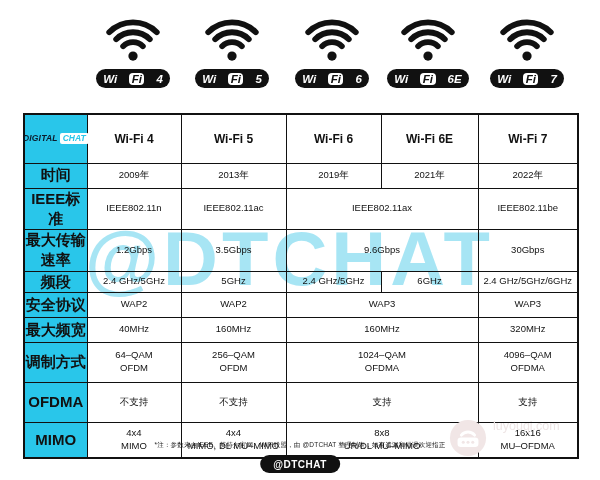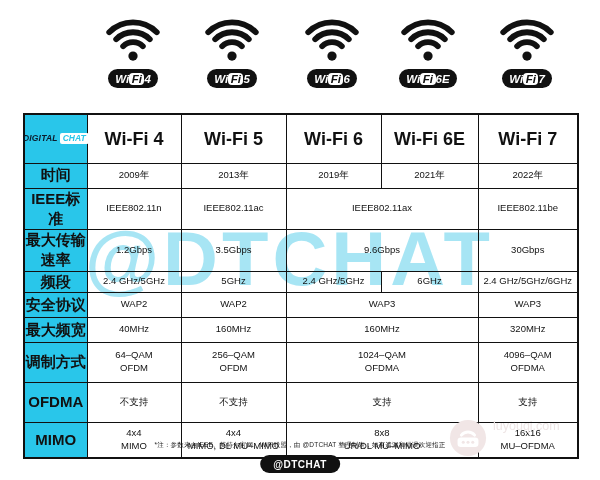--- a/index.html
+++ b/index.html
@@ -7,32 +7,32 @@
        font-family:"Liberation Sans","DejaVu Sans",sans-serif;color:#111;}
   .canvas{position:relative;width:600px;height:480px;background:#fff;}
 
   
   .wifi-col{position:absolute;top:13px;width:96px;text-align:center;}
   .wifi-col svg{display:block;margin:0 auto;}
   .gen-badge{display:inline-flex;align-items:center;justify-content:center;
     background:var(--ink,#111);color:#fff;border-radius:10px;height:19px;
     padding:0 7px;font-weight:bold;font-style:italic;font-size:11.5px;margin-top:7px;}
   .gen-badge .bfi{background:#fff;color:#111;border-radius:4px;padding:0 2.5px;
-    margin:0 0;font-style:italic;}
+    margin:0 12px;font-style:italic;}
 
   
   .table-wrap{position:absolute;left:23px;top:113px;width:554px;height:310px;}
   .watermark{position:absolute;left:62px;top:106px;z-index:1;font-size:76px;
     line-height:80px;font-weight:800;letter-spacing:4px;color:var(--wm,#3ec6e8);
     opacity:.45;pointer-events:none;white-space:nowrap;}
   table{position:relative;z-index:2;border-collapse:collapse;table-layout:fixed;
     width:554px;height:310px;border:2px solid var(--ink,#111);}
   td,th{border:1.5px solid var(--ink,#111);text-align:center;vertical-align:middle;
     padding:0;font-size:9.5px;line-height:1.35;white-space:pre-line;background:transparent;}
-  th.colhead{font-size:18px;font-weight:bold;background:#fff;}
+  th.colhead{font-size:12px;font-weight:bold;background:#fff;}
   tr.head{height:49px;}
   td.rlabel{background:var(--cyan,#29c6ea);font-weight:bold;font-size:15px;}
   th.logo-cell{background:var(--cyan,#29c6ea);}
   .logo-inner{display:flex;align-items:center;justify-content:center;gap:2px;}
   .logo-digital{font-size:8.5px;font-weight:800;font-style:italic;color:#0b1b2b;letter-spacing:.2px;}
   .logo-chat{font-size:8.5px;font-weight:800;font-style:italic;color:var(--cyan,#29c6ea);
     background:#fff;border-radius:2px;padding:0 3px;}
 
   
   .footnote{position:absolute;left:0;top:441px;width:600px;text-align:center;

